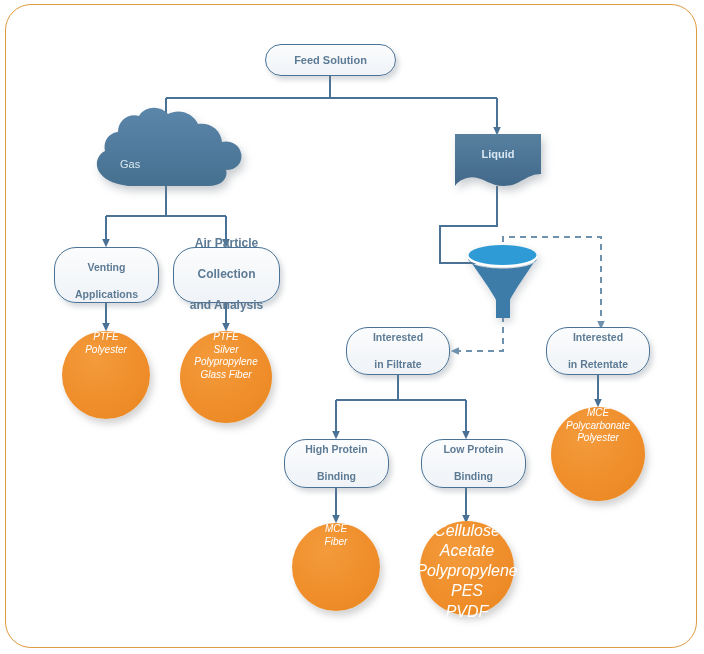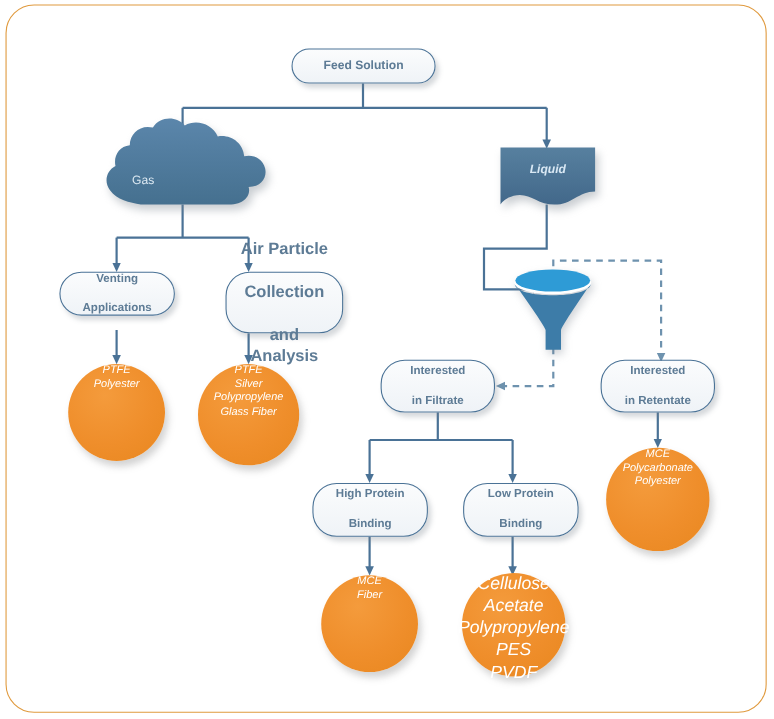--- a/index.html
+++ b/index.html
@@ -138,31 +138,31 @@
 
 <div class="node rbox" style="left:265px;top:44px;width:131px;height:32px;font-size:11px;">
   <span>Feed Solution</span>
 </div>
 
 <div class="node" style="left:120px;top:158px;width:93px;height:16px;">
   <div style="position:absolute;left:0;top:0;width:100%;text-align:left;color:#DCE9F2;font-size:11px;">Gas</div>
 </div>
 
 <div class="node" style="left:455px;top:148px;width:86px;height:16px;">
-  <div style="position:absolute;left:0;top:0;width:100%;text-align:center;color:#D9E8F4;font-size:11px;font-weight:bold;font-style:italic;">Liquid</div>
-</div>
-
-<div class="node rbox" style="left:54px;top:247px;width:105px;height:40px;font-size:10.5px;">
+  <div style="position:absolute;left:0;top:0;width:100%;text-align:center;color:#D9E8F4;font-size:11px;font-weight:bold;">Liquid</div>
+</div>
+
+<div class="node rbox" style="left:54px;top:247px;width:105px;height:56px;font-size:10.5px;align-items:flex-end;">
   <span>
     <span>Venting</span><br>
     <span>Applications</span>
   </span>
 </div>
 
-<div class="node rbox" style="left:173px;top:247px;width:107px;height:56px;font-size:15px;margin-left:32px;">
+<div class="node rbox" style="left:173px;top:247px;width:107px;height:56px;font-size:12px;">
   <span>
     <span>Air Particle</span><br>
     <span>Collection</span><br>
     <span>and Analysis</span>
   </span>
 </div>
 
 <div class="node rbox" style="left:346px;top:327px;width:104px;height:48px;font-size:10.5px;">
   <span>
     <span>Interested</span><br>

